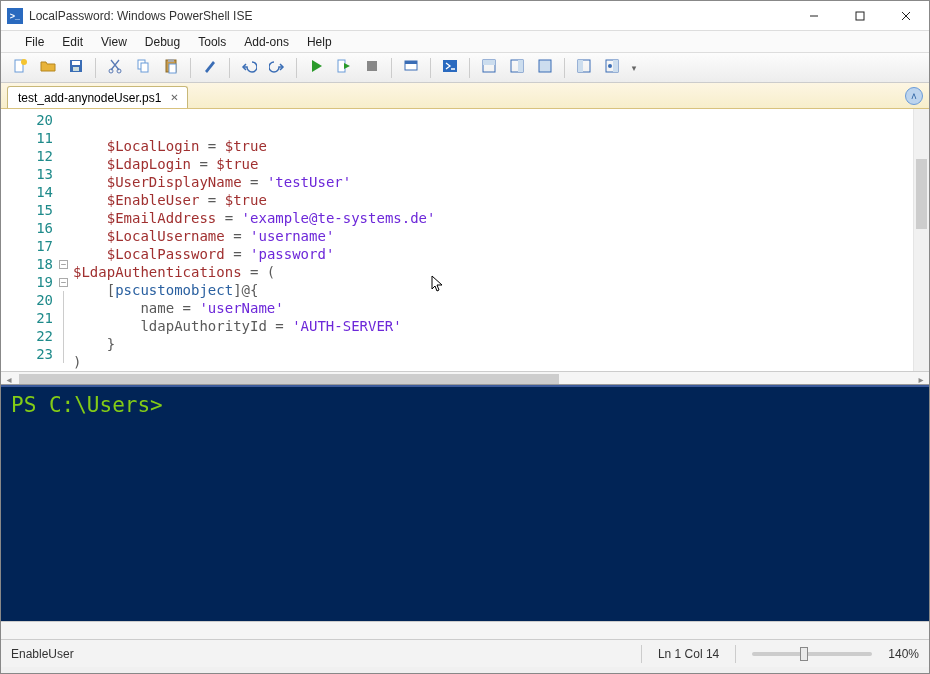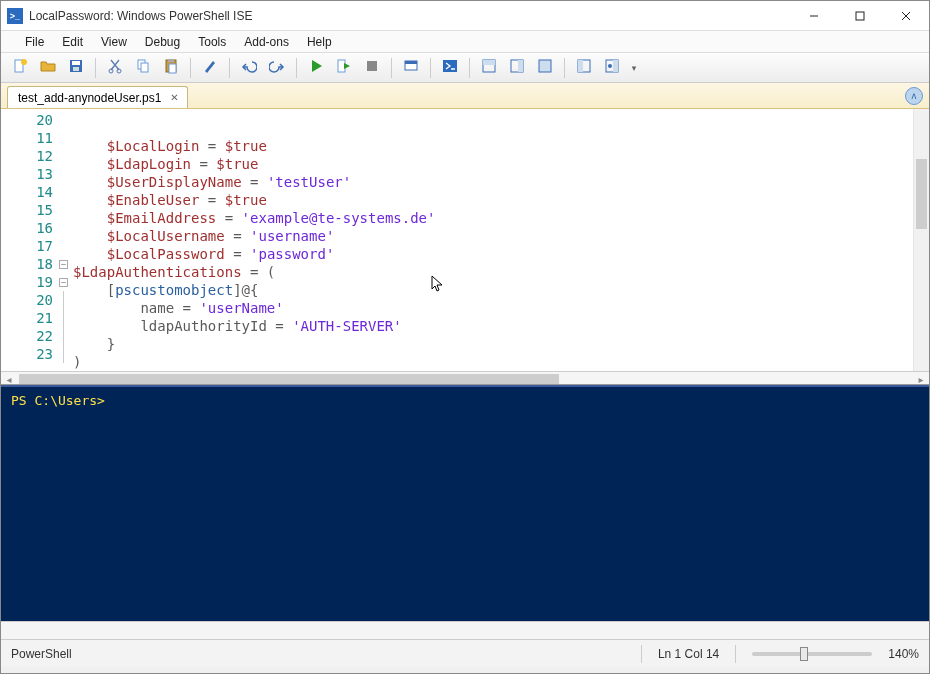--- a/index.html
+++ b/index.html
@@ -146,23 +146,23 @@
     position:relative;
   }
   .hscroll .thumb { position:absolute; left:18px; top:2px; height:10px; width:540px; background:#cdcdcd; }
   .hscroll .arrow { position:absolute; top:0; width:16px; height:14px; display:flex; align-items:center; justify-content:center; color:#888; font-size:10px; }
   .hscroll .arrow.left{ left:0; }
   .hscroll .arrow.right{ right:0; }
 
   .console {
     height: 236px;
     background:#012456;
-    color:#fde047;
+    color:#84cc16;
     font-family: Consolas, "Lucida Console", monospace;
-    font-size:13px;
+    font-size:21px;
     padding:6px 10px;
     border-top:2px solid #3b5;
     border-top-color:#3b5a9b;
   }
 
   .bottom-gap { height:18px; background:#f5f5f5; border-top:1px solid #ccc; }
 
   .statusbar {
     height:28px;
     background:#f3f3f3;
@@ -408,21 +408,21 @@
   <div class="arrow right">▸</div>
 </div>
 
 <div class="console">
   <span>PS C:\Users&gt;</span>
 </div>
 
 <div class="bottom-gap"></div>
 
 <div class="statusbar">
-  <span>PowerShell</span>
+  <span>EnableUser</span>
   <span class="spacer"></span>
   <span class="sep"></span>
   <span>Ln 1  Col 14</span>
   <span class="sep"></span>
   <div class="zoom-slider">
     <div class="knob"></div>
   </div>
   <span>140%</span>
 </div>
 

